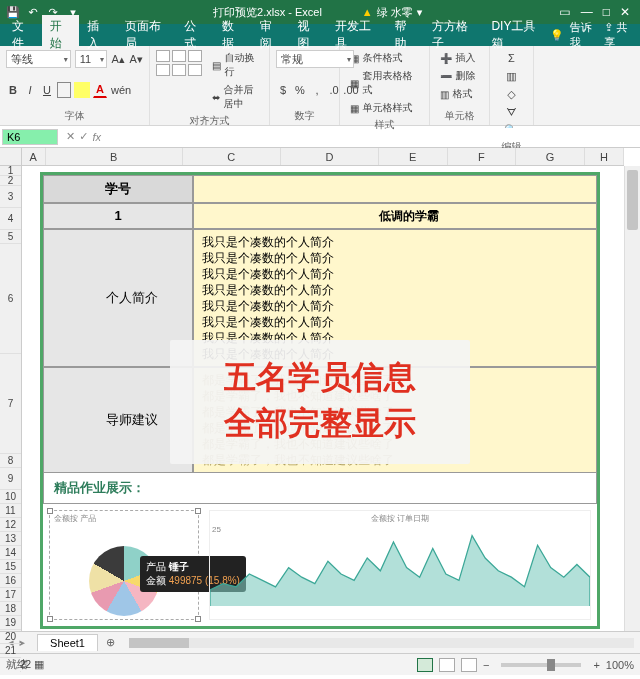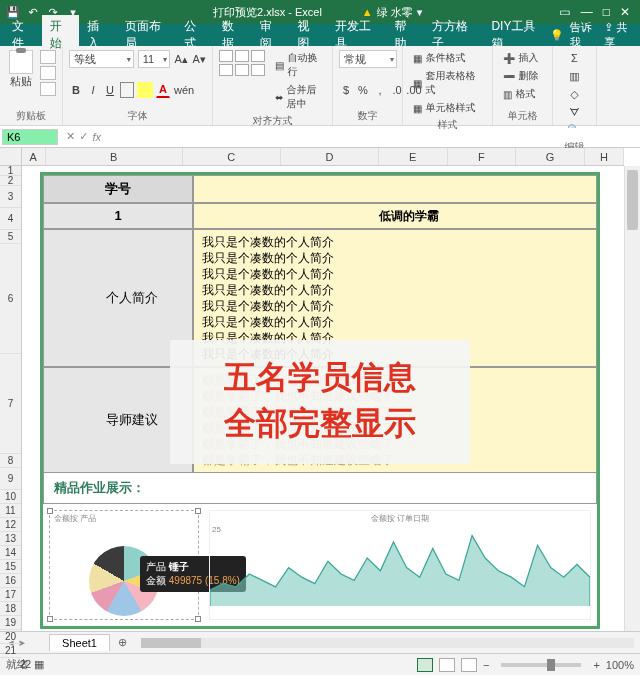--- a/index.html
+++ b/index.html
@@ -87,21 +87,21 @@
 
   
   .overlay { position: absolute; left: 170px; top: 340px; width: 300px; background: rgba(244,244,244,0.92); text-align: center; padding: 14px 6px 18px; font-size: 32px; font-weight: bold; color: #e03020; line-height: 46px; border-radius: 2px; }
 
   .vscroll { position: absolute; top: 18px; right: 0; width: 16px; bottom: 0; background: #f0f0f0; border-left: 1px solid #ddd; }
   .vscroll .thumb { position: absolute; left: 2px; right: 2px; top: 4px; height: 60px; background: #c4c4c4; border-radius: 2px; }
 
   
   .sheettabs { height: 22px; border-top: 1px solid #ccc; display: flex; align-items: center; font-size: 11px; background: #f3f3f3; }
   .navset { display: flex; gap: 6px; padding: 0 8px; color: #888; }
-  .stab { background: #fff; border: 1px solid #ccc; border-bottom: none; padding: 2px 12px; margin-left: 16px; }
+  .stab { background: #fff; border: 1px solid #ccc; border-bottom: none; padding: 2px 12px; margin-left: 4px; }
   .addsheet { padding: 0 8px; color: #666; }
   .hscroll { flex: 1; margin: 0 6px; height: 10px; background: #e8e8e8; position: relative; }
   .hscroll .thumb { position: absolute; left: 0; width: 60px; top: 0; bottom: 0; background: #c4c4c4; }
 
   
   .status { height: 22px; background: #f3f3f3; border-top: 1px solid #ccc; display: flex; align-items: center; font-size: 11px; color: #555; padding: 0 6px; }
   .status .views { margin-left: auto; display: flex; gap: 6px; align-items: center; }
   .viewbtn { width: 16px; height: 14px; border: 1px solid #aaa; background: #fff; }
   .viewbtn.active { background: #d4ead9; border-color: #217346; }
   .zoomslider { width: 80px; height: 4px; background: #ccc; margin: 0 6px; position: relative; }
@@ -147,34 +147,20 @@
   <div class="tab">方方格子</div>
   <div class="tab">DIY工具箱</div>
   <div class="tabs-right">
     <span class="lamp">💡</span>
     <span>告诉我</span>
     <span>⇪ <span>共享</span></span>
   </div>
 </div>
 
 <div class="ribbon">
-  <div class="group">
-    <div class="clip">
-      <div class="paste-big">
-        <div class="icon"></div>
-        <div>粘贴</div>
-      </div>
-      <div class="clip-small">
-        <span></span>
-        <span></span>
-        <span></span>
-      </div>
-    </div>
-    <div class="group-label">剪贴板</div>
-  </div>
 
   <div class="group" style="width:150px">
     <div class="font-top">
       <div class="sel" style="width:70px">等线</div>
       <div class="sel" style="width:34px">11</div>
       <span class="tb">A▴</span>
       <span class="tb">A▾</span>
     </div>
     <div class="btnrow">
       <span class="tb" style="font-weight:bold">B</span>
@@ -200,21 +186,21 @@
       </div>
       <div class="fmt-col">
         <div class="mini">▤ <span>自动换行</span></div>
         <div class="mini">⬌ <span>合并后居中</span></div>
       </div>
     </div>
     <div class="group-label">对齐方式</div>
   </div>
 
   <div class="group" style="width:70px">
-    <div class="sel" style="width:58px">常规</div>
+    <div class="sel" style="width:78px">常规</div>
     <div class="btnrow">
       <span class="tb">$</span>
       <span class="tb">%</span>
       <span class="tb">,</span>
       <span class="tb">.0</span>
       <span class="tb">.00</span>
     </div>
     <div class="group-label">数字</div>
   </div>
 

